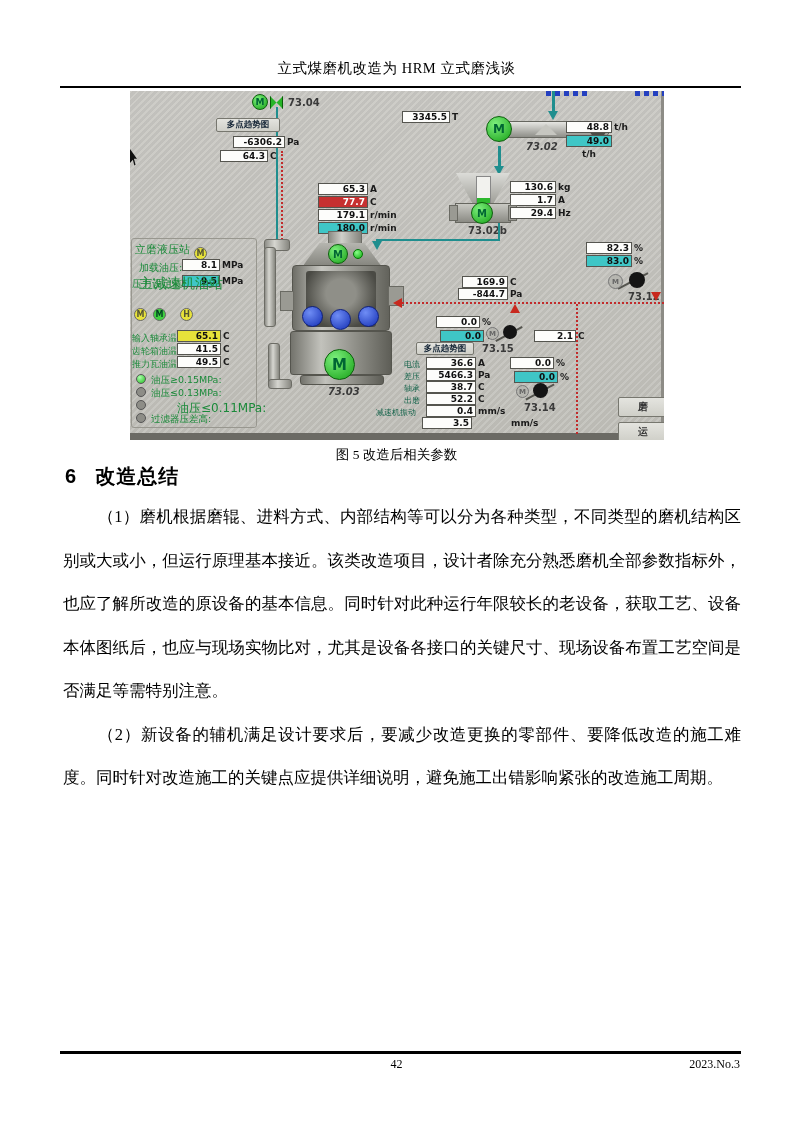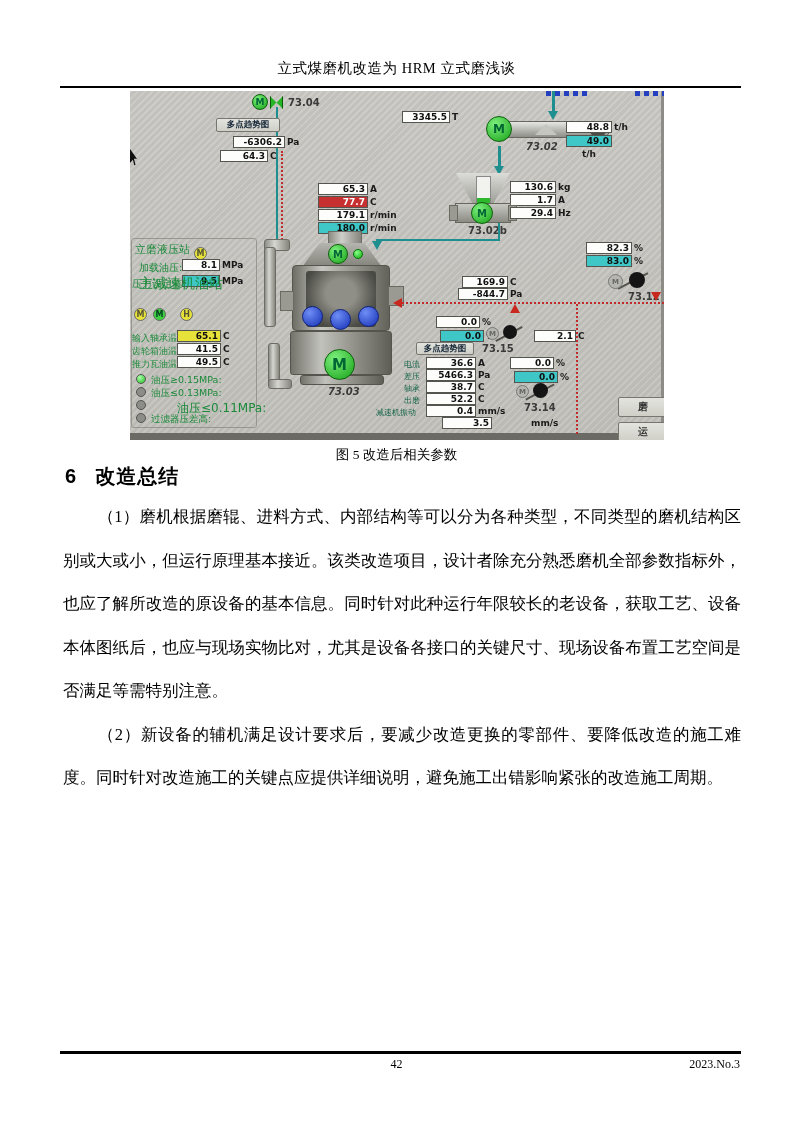--- a/index.html
+++ b/index.html
@@ -278,21 +278,21 @@
   <div class="gtext" style="left:274px;top:304px;font-size:8px;color:#14634a;">出磨</div>
   <div class="ro" style="left:296px;top:302px;">
     <span class="vbox w50">52.2</span>
     <span class="unit">C</span>
   </div>
   <div class="gtext" style="left:246px;top:316px;font-size:8px;color:#14634a;">减速机振动</div>
   <div class="ro" style="left:296px;top:314px;">
     <span class="vbox w50">0.4</span>
     <span class="unit">mm/s</span>
   </div>
-  <div class="ro" style="left:312px;top:326px;gap:39px;">
+  <div class="ro" style="left:292px;top:326px;gap:39px;">
     <span class="vbox w50">3.5</span>
     <span class="unit">mm/s</span>
   </div>
 
   <div class="ro" style="left:380px;top:266px;">
     <span class="vbox w44">0.0</span>
     <span class="unit">%</span>
   </div>
   <div class="ro" style="left:384px;top:280px;">
     <span class="vbox cyan w44">0.0</span>

